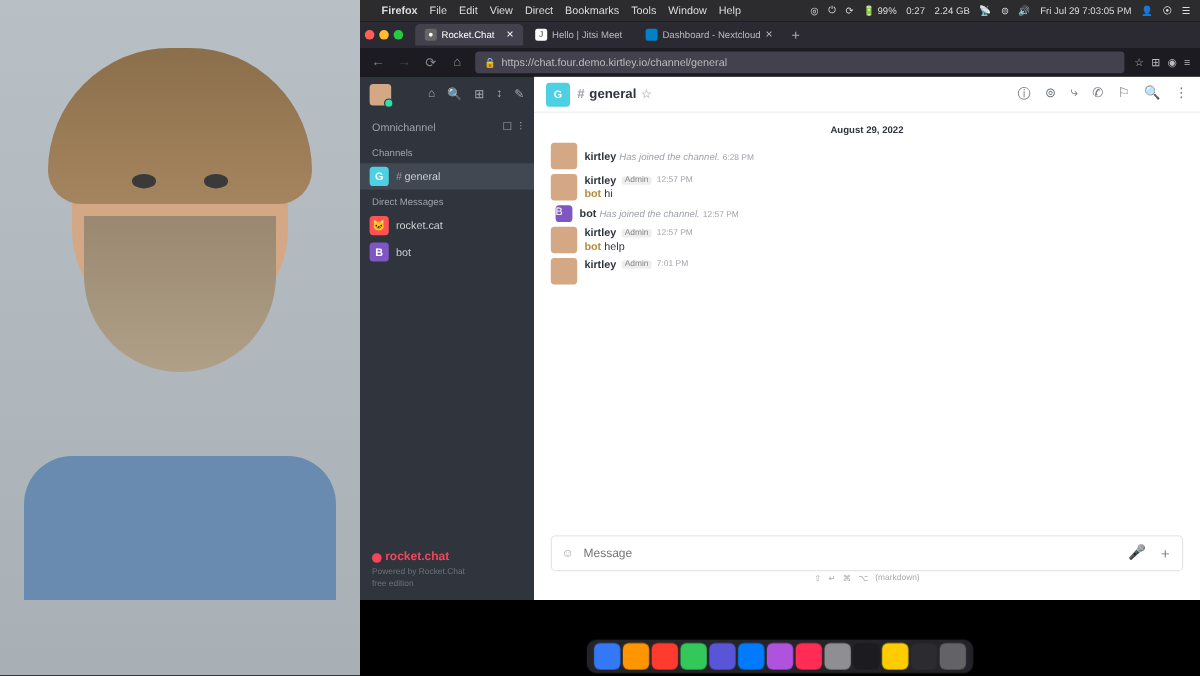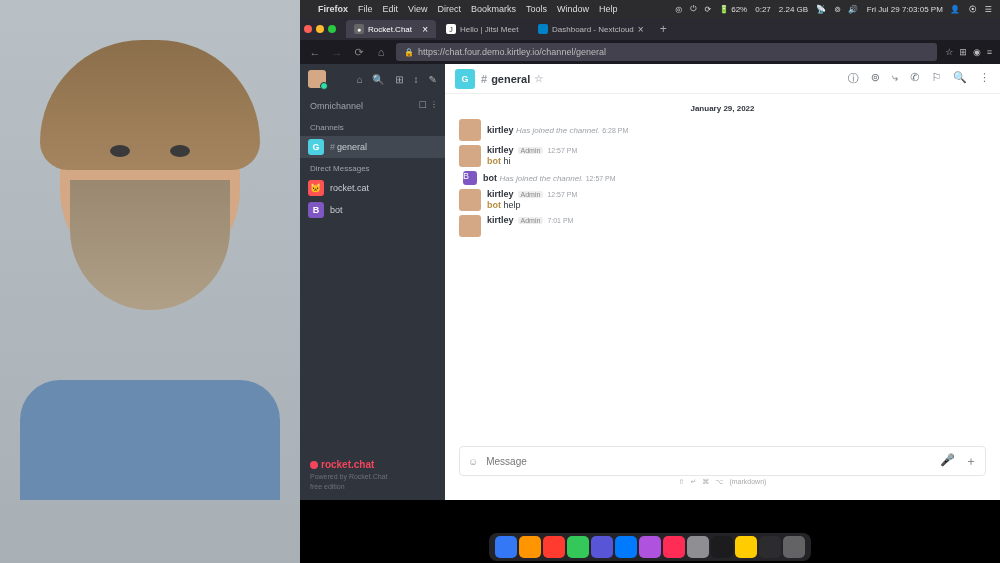--- a/index.html
+++ b/index.html
@@ -126,21 +126,21 @@
     <span>View</span>
     <span>Direct</span>
     <span>Bookmarks</span>
     <span>Tools</span>
     <span>Window</span>
     <span>Help</span>
     <div class="menubar-right">
       <span>◎</span>
       <span>⏻</span>
       <span>⟳</span>
-      <span>🔋 <span>62%</span></span>
+      <span>🔋 <span>99%</span></span>
       <span>0:27</span>
       <span>2.24 GB</span>
       <span>📡</span>
       <span>⊚</span>
       <span>🔊</span>
       <span>Fri Jul 29  7:03:05 PM</span>
       <span>👤</span>
       <span>⦿</span>
       <span>☰</span>
     </div>
@@ -241,21 +241,21 @@
           <span>⤷</span>
           <span>✆</span>
           <span>⚐</span>
           <span>🔍</span>
           <span>⋮</span>
         </div>
       </div>
 
       <div class="messages">
         <div class="divider">
-            <div class="date">January 29, 2022</div>
+            <div class="date">August 29, 2022</div>
           </div>
         <div class="msg system">
           <div class="msg-avatar"></div>
           <div class="msg-body">
             <span class="msg-user">kirtley</span>
             <span class="msg-system">Has joined the channel.</span>
             <span class="msg-time">6:28 PM</span>
           </div>
         </div>
 

